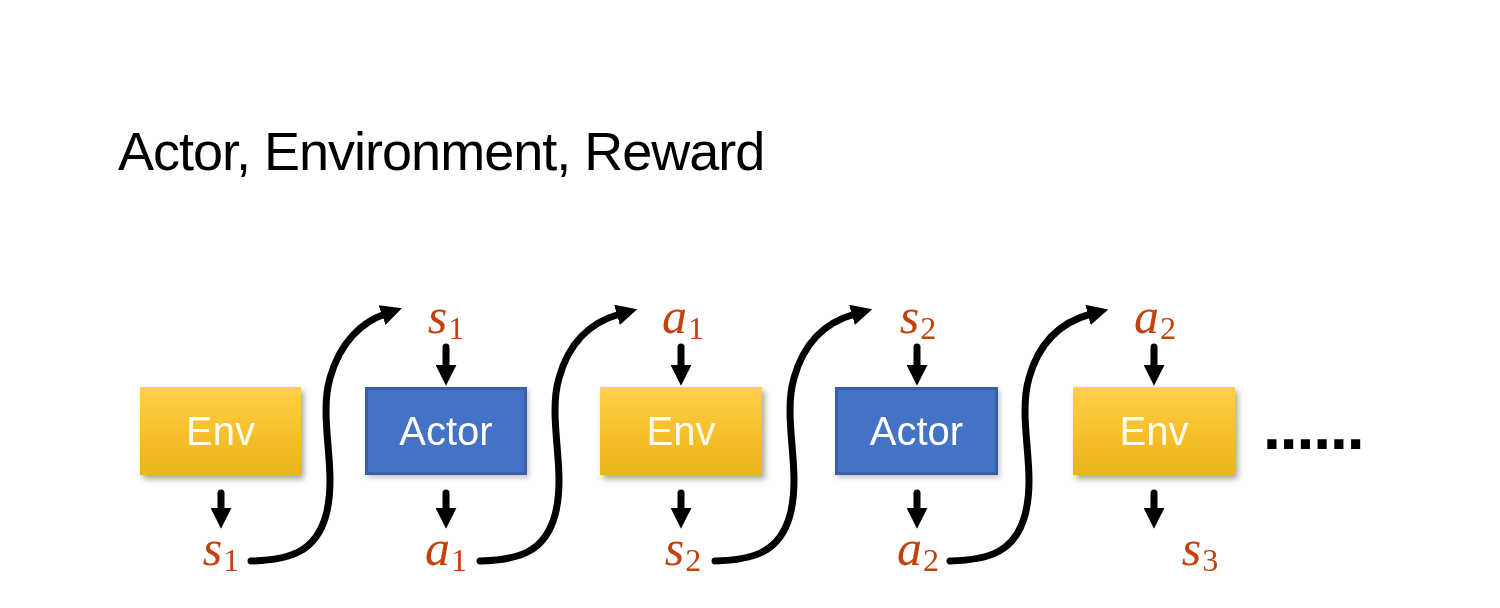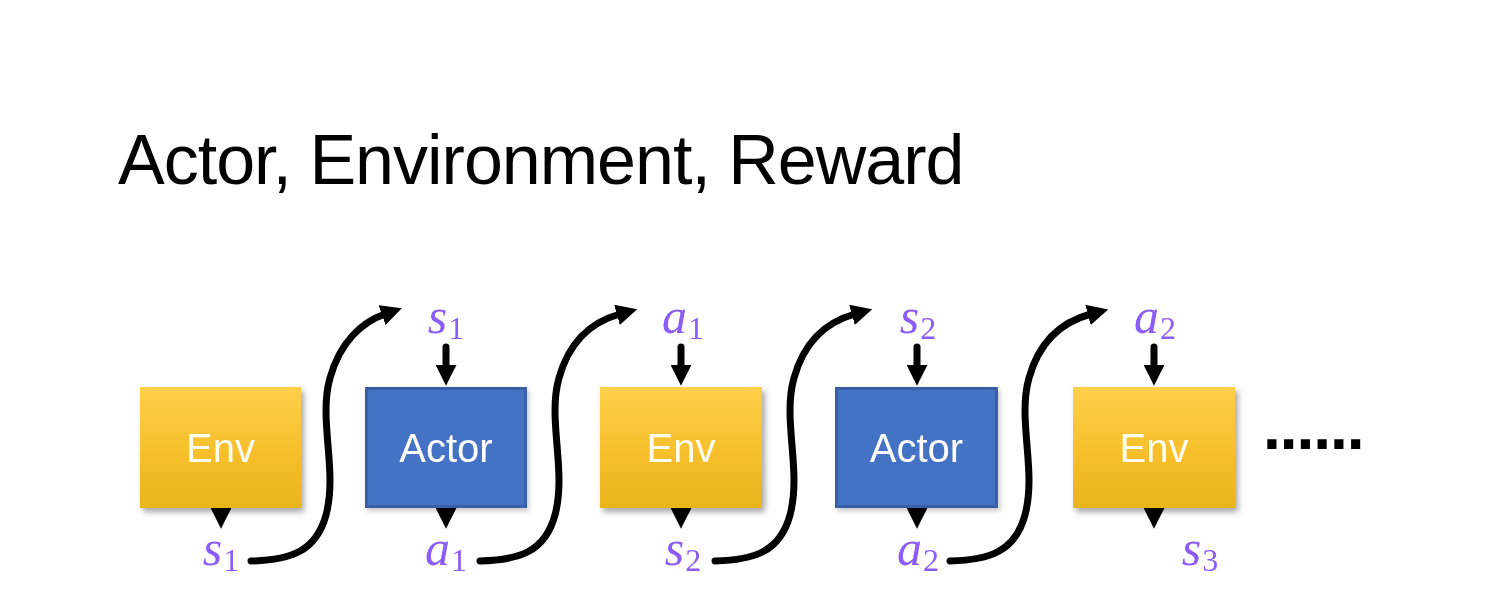--- a/index.html
+++ b/index.html
@@ -15,31 +15,31 @@
     overflow: hidden;
     font-family: "Liberation Sans", sans-serif;
   }
 
   .slide-title {
     position: absolute;
     left: 118px;
     top: 121px;
     font-family: "Liberation Sans", sans-serif;
     font-weight: 300;
-    font-size: 70px;
+    font-size: 54px;
     line-height: 1.12;
     letter-spacing: -1px;
     color: #000000;
     white-space: nowrap;
   }
 
   .box {
     position: absolute;
     top: 387px;
-    height: 121px;
+    height: 88px;
     display: flex;
     align-items: center;
     justify-content: center;
     font-size: 40px;
     line-height: 1;
     box-sizing: border-box;
     white-space: nowrap;
   }
   .box.env {
     background: linear-gradient(180deg, #FED04A 0%, #F7C02C 52%, #EAB41B 100%);
@@ -58,21 +58,21 @@
   .box-actor-2{ left: 835px;  width: 163px; }
   .box-env-3 { left: 1073px; width: 162px; }
 
   .mlabel {
     position: absolute;
     transform: translateX(-50%);
     font-family: "Liberation Serif", serif;
     font-style: italic;
     font-size: 50px;
     line-height: 1;
-    color: #8b5cf6;
+    color: #c2410c;
     white-space: nowrap;
   }
   .mlabel .sub {
     font-style: normal;
     font-size: 32px;
     position: relative;
     top: 0.20em;
     margin-left: 1px;
   }
   .mlabel.row-top    { top: 291px; }

